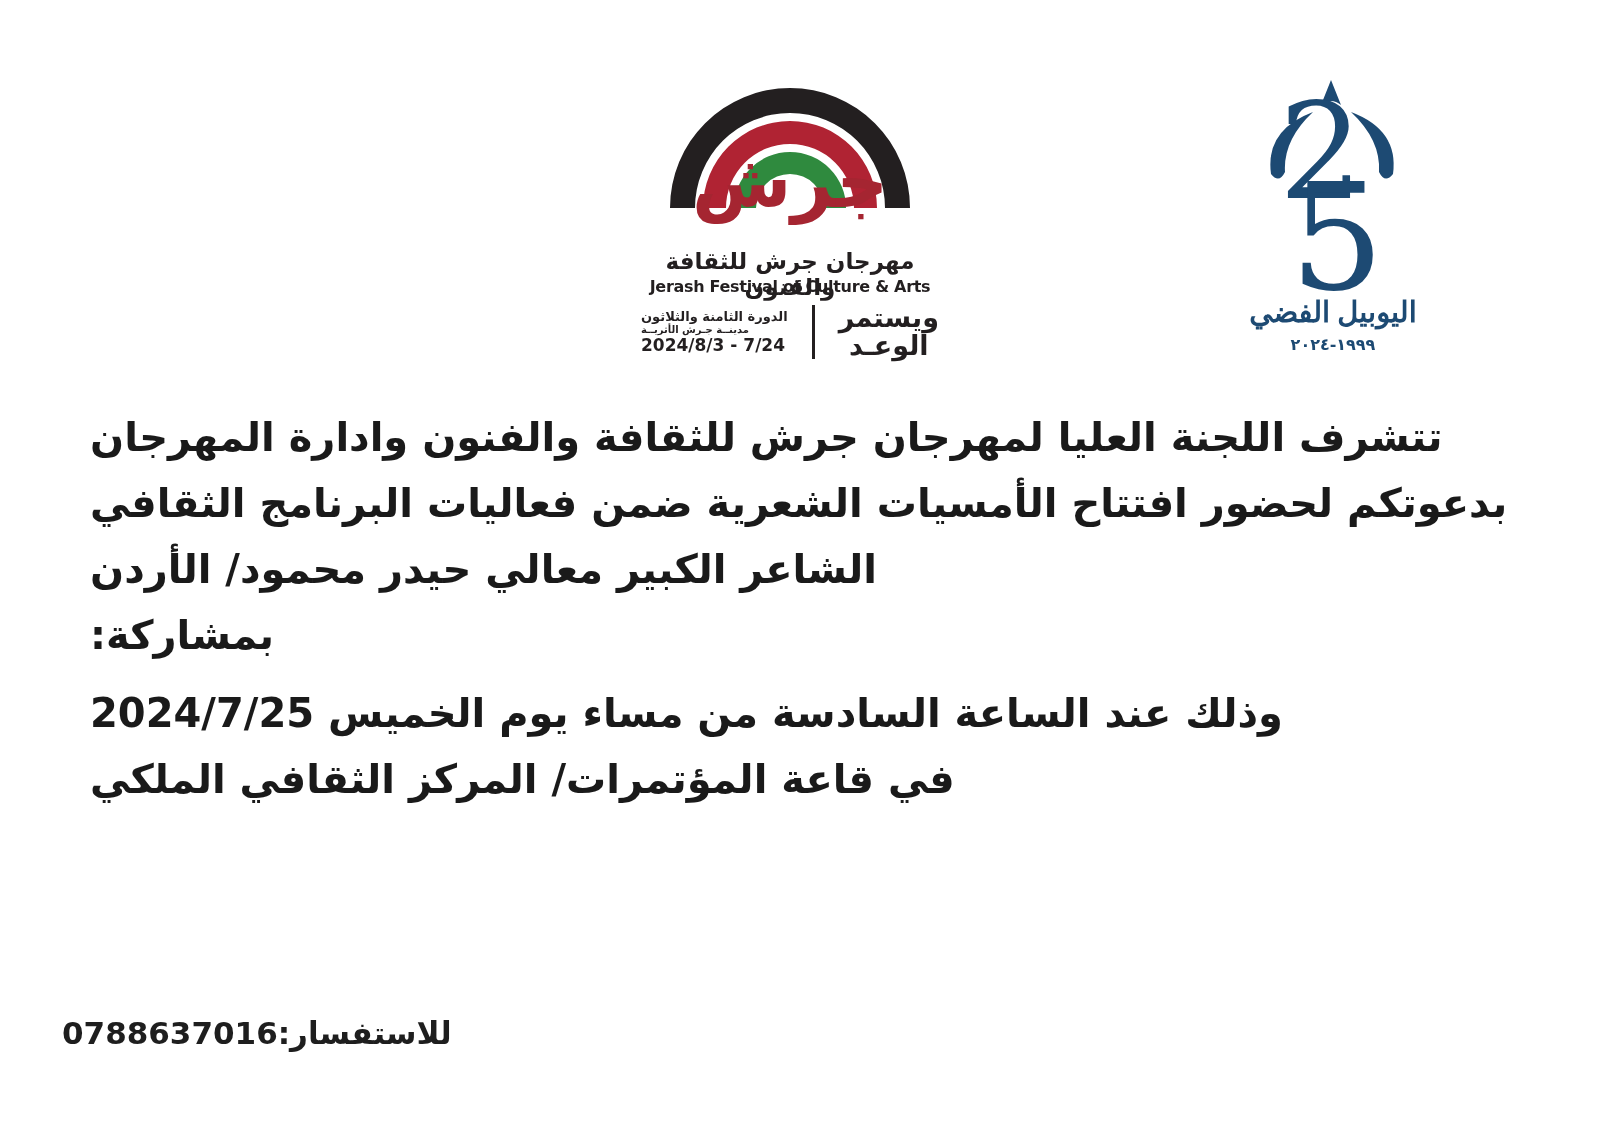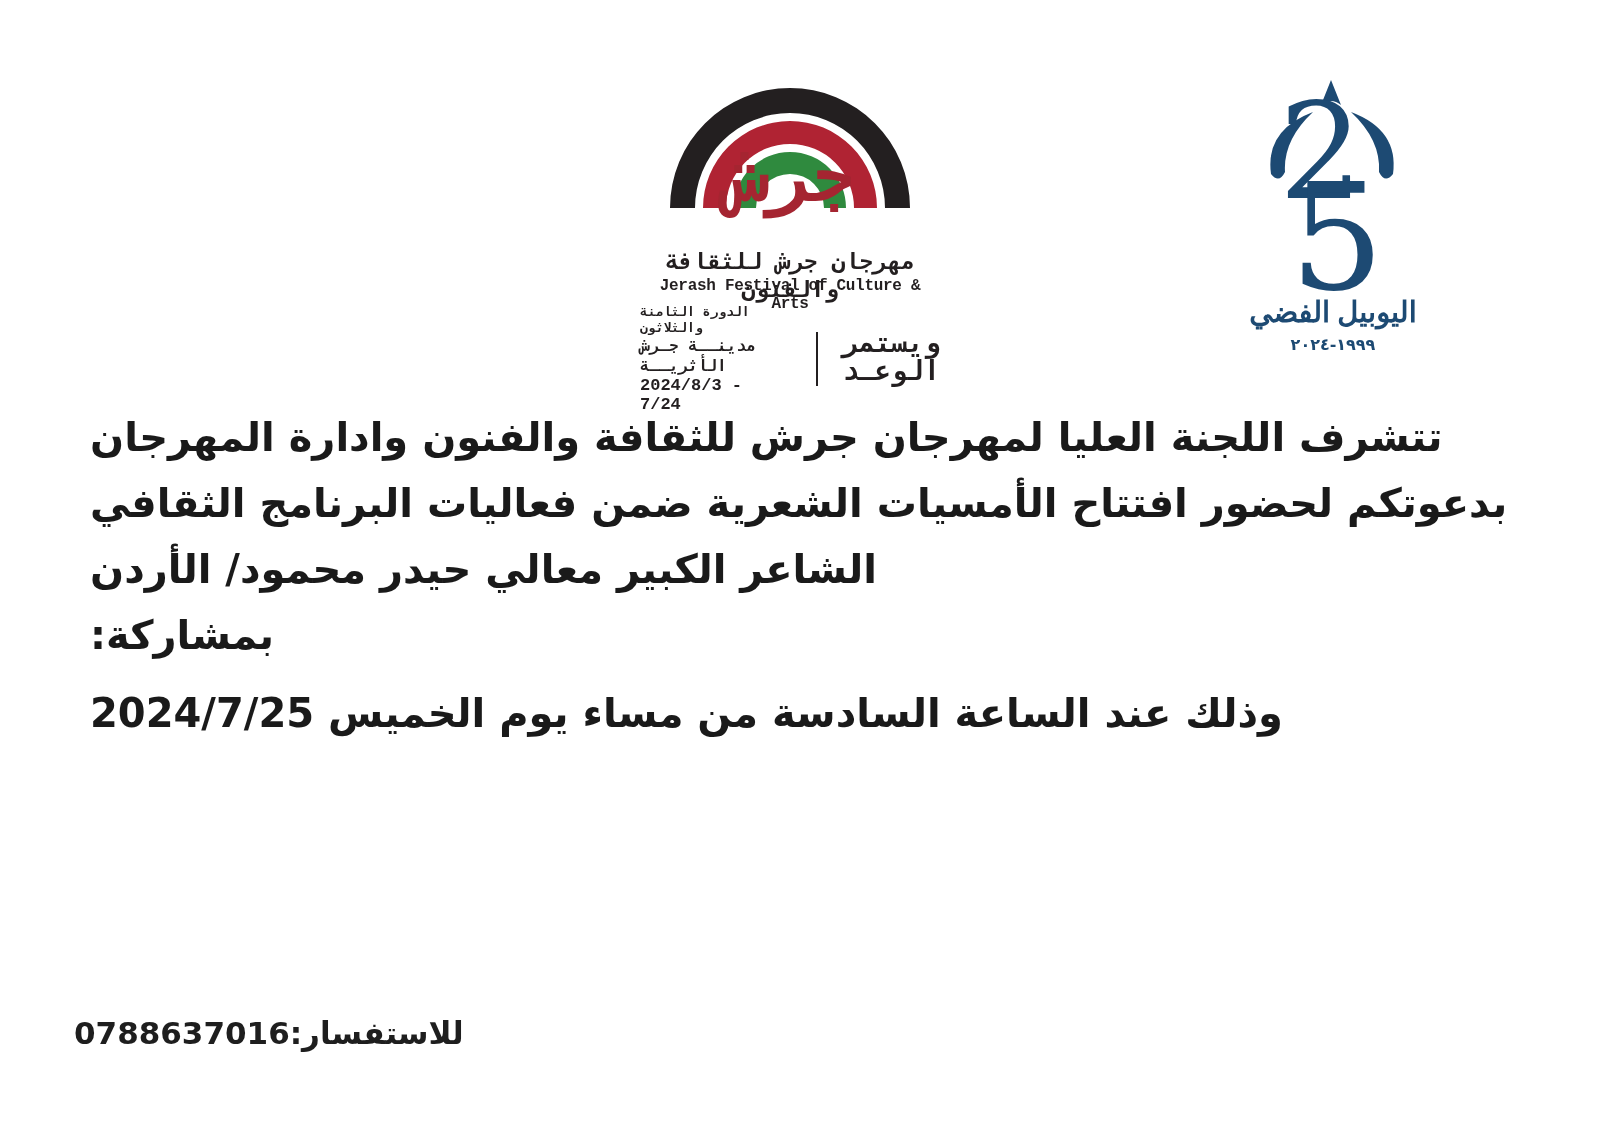--- a/index.html
+++ b/index.html
@@ -3,21 +3,20 @@
 <meta charset="utf-8">
 <style>
   * { margin: 0; padding: 0; box-sizing: border-box; }
   html, body { width: 1600px; height: 1132px; background: #ffffff; overflow: hidden; }
   body { font-family: "DejaVu Sans", sans-serif; color: #1e1e1e; position: relative; }
 
   
   .jerash-logo {
     position: absolute; left: 640px; top: 80px; width: 300px; height: 300px;
     text-align: center;
-    font-family: Liberation Mono, monospace;
   }
   .rainbow-svg { position: absolute; left: 25px; top: 0; }
   .calligraphy {
     position: absolute; left: 0; top: 66px; width: 100%;
     font-size: 72px; font-weight: bold; color: #a52531;
     line-height: 1; direction: rtl;
   }
   .jerash-title-ar {
     position: absolute; left: 0; top: 168px; width: 100%;
     font-size: 23px; font-weight: bold; color: #231f20; direction: rtl;
@@ -27,21 +26,21 @@
     position: absolute; left: 0; top: 197px; width: 100%;
     font-size: 16px; font-weight: bold; color: #231f20;
     letter-spacing: -0.3px;
   }
   .jerash-sub {
     position: absolute; left: 0; top: 224px; width: 100%;
     display: flex; justify-content: center; align-items: center; gap: 24px;
   }
   .edition-block { direction: rtl; text-align: left; color: #231f20; }
   .edition-line1 { font-size: 13px; font-weight: bold; }
-  .edition-line2 { font-size: 16px; font-weight: bold; letter-spacing: 0.5px; }
+  .edition-line2 { font-size: 10px; font-weight: bold; letter-spacing: 0.5px; }
   .edition-dates { font-size: 17px; font-weight: bold; direction: ltr; }
   .sub-divider { width: 3px; height: 54px; background: #231f20; }
   .slogan-block { direction: rtl; color: #231f20; text-align: center; }
   .slogan-line { font-size: 27px; font-weight: bold; line-height: 1.05; letter-spacing: -1px; }
 
   
   .jubilee-logo {
     position: absolute; left: 1243px; top: 78px; width: 180px; height: 300px;
     text-align: center; color: #1d4a73;
   }
@@ -59,21 +58,21 @@
   }
   .inv-line {
     font-size: 40px; font-weight: bold; line-height: 66px;
     letter-spacing: -1px; white-space: nowrap;
   }
   .inv-gap { margin-top: 12px; }
 
   
   .footer-inquiries {
     position: absolute; left: 62px; top: 1015px;
-    font-size: 31px; font-weight: bold; color: #1e1e1e; direction: rtl; margin-left: 12px;
+    font-size: 31px; font-weight: bold; color: #1e1e1e; direction: rtl;
   }
 </style>
 </head>
 <body>
 
 <div class="jerash-logo">
   <svg class="rainbow-svg" width="250" height="132" viewBox="0 0 250 132">
     <path d="M5 128 A120 120 0 0 1 245 128 L220 128 A95 95 0 0 0 30 128 Z" fill="#231f20"></path>
     <path d="M38 128 A87 87 0 0 1 212 128 L189 128 A64 64 0 0 0 61 128 Z" fill="#b02333"></path>
     <path d="M69 128 A56 56 0 0 1 181 128 L159 128 A34 34 0 0 0 91 128 Z" fill="#2f8a3e"></path>
@@ -109,15 +108,16 @@
   <div class="jubilee-label">اليوبيل الفضي</div>
   <div class="jubilee-years">١٩٩٩-٢٠٢٤</div>
 </div>
 
 <div class="invitation">
   <div class="inv-line">تتشرف اللجنة العليا لمهرجان جرش للثقافة والفنون وادارة المهرجان</div>
   <div class="inv-line">بدعوتكم لحضور افتتاح الأمسيات الشعرية ضمن فعاليات البرنامج الثقافي</div>
   <div class="inv-line">الشاعر الكبير معالي حيدر محمود/ الأردن</div>
   <div class="inv-line">بمشاركة:</div>
   <div class="inv-line inv-gap">وذلك عند الساعة السادسة من مساء يوم الخميس 2024/7/25</div>
+  <div class="inv-line">في قاعة المؤتمرات/ المركز الثقافي الملكي</div>
 </div>
 
 <div class="footer-inquiries">للاستفسار:0788637016</div>
 
 </body></html>

